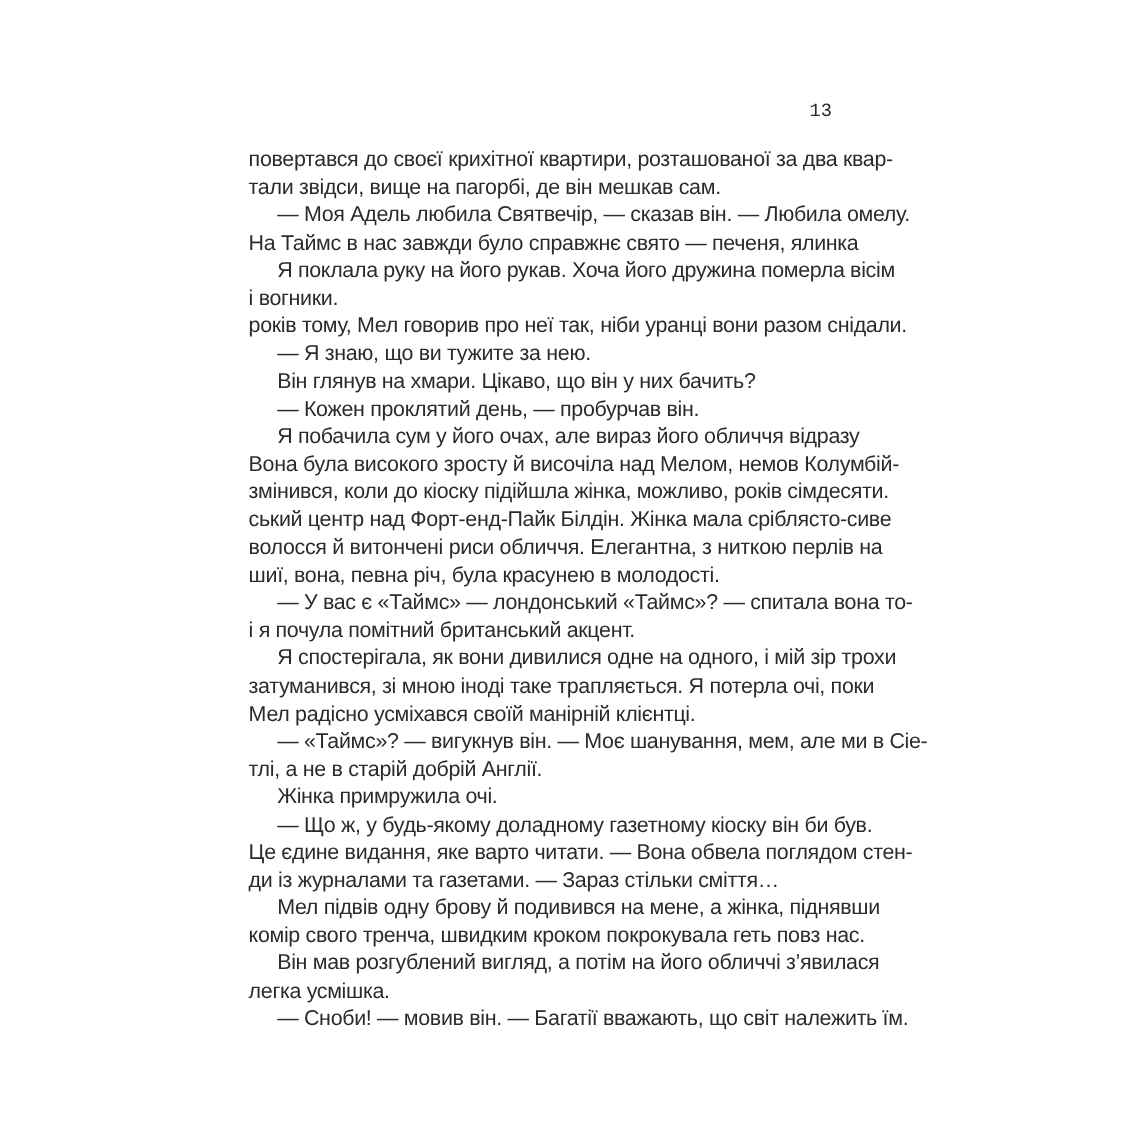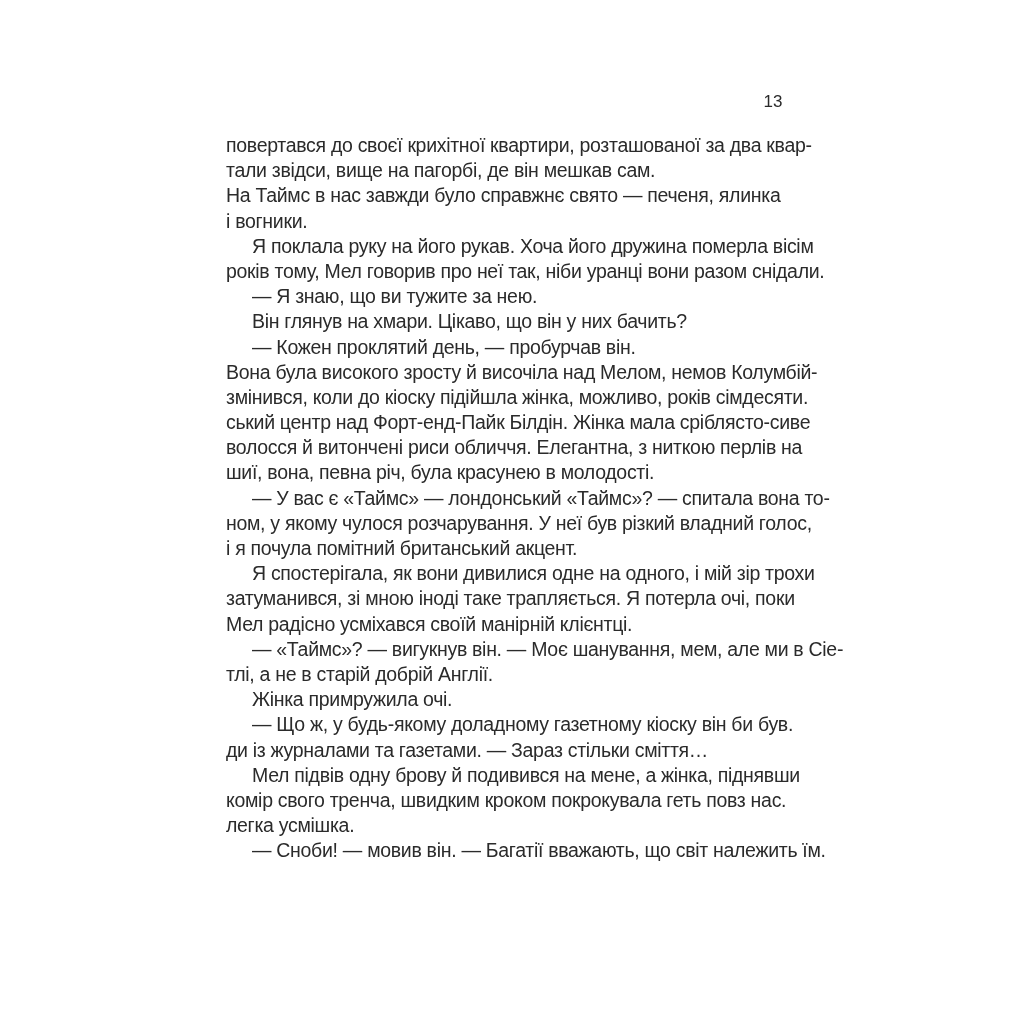--- a/index.html
+++ b/index.html
@@ -1,19 +1,19 @@
 <!DOCTYPE html>
 <html><head>
 <meta charset="utf-8">
 <style>
   html, body { margin: 0; padding: 0; background: #ffffff; }
   body { width: 1024px; height: 1024px; position: relative; overflow: hidden; }
   .page-number {
-    position: absolute; top: 92px; left: 760px; width: 26px; text-align: center;
-    font-family: Liberation Sans, sans-serif; font-size: 17px; color: #2a2a2a;
+    position: absolute; top: 92px; left: 736px; width: 26px; text-align: left;
+    font-family: Liberation Mono, monospace; font-size: 17px; color: #2a2a2a;
   }
   .text-block {
     position: absolute; top: 133px; left: 226px; width: 540px;
     font-family: "Liberation Sans", sans-serif; font-size: 19.5px;
     color: #2b2b2b; letter-spacing: -0.3px;
   }
   .line {
     height: 25.2px; line-height: 25.2px; white-space: nowrap;
     text-align: justify; text-align-last: justify;
   }
@@ -21,41 +21,44 @@
   .line.indent { padding-left: 26px; }
 </style>
 </head>
 <body>
 
 <div>
   <div class="page-number">13</div>
   <div class="text-block" id="text-block">
       <div class="line">повертався до своєї крихітної квартири, розташованої за два квар-</div>
       <div class="line last">тали звідси, вище на пагорбі, де він мешкав сам.</div>
+      <div class="line indent">— Моя Адель любила Святвечір, — сказав він. — Любила омелу.</div>
       <div class="line">На Таймс в нас завжди було справжнє свято — печеня, ялинка</div>
+      <div class="line indent">Я поклала руку на його рукав. Хоча його дружина померла вісім</div>
       <div class="line last">і вогники.</div>
-      <div class="line indent">Я поклала руку на його рукав. Хоча його дружина померла вісім</div>
       <div class="line last">років тому, Мел говорив про неї так, ніби уранці вони разом снідали.</div>
       <div class="line indent last">— Я знаю, що ви тужите за нею.</div>
       <div class="line indent last">Він глянув на хмари. Цікаво, що він у них бачить?</div>
       <div class="line indent last">— Кожен проклятий день, — пробурчав він.</div>
+      <div class="line indent">Я побачила сум у його очах, але вираз його обличчя відразу</div>
       <div class="line">Вона була високого зросту й височіла над Мелом, немов Колумбій-</div>
       <div class="line">змінився, коли до кіоску підійшла жінка, можливо, років сімдесяти.</div>
       <div class="line">ський центр над Форт-енд-Пайк Білдін. Жінка мала сріблясто-сиве</div>
       <div class="line">волосся й витончені риси обличчя. Елегантна, з ниткою перлів на</div>
       <div class="line last">шиї, вона, певна річ, була красунею в молодості.</div>
       <div class="line indent">— У вас є «Таймс» — лондонський «Таймс»? — спитала вона то-</div>
-      <div class="line">ном, у якому чулося розчарування. У неї був різкий владний голос,</div>
       <div class="line last">і я почула помітний британський акцент.</div>
       <div class="line indent">Я спостерігала, як вони дивилися одне на одного, і мій зір трохи</div>
       <div class="line">затуманився, зі мною іноді таке трапляється. Я потерла очі, поки</div>
       <div class="line last">Мел радісно усміхався своїй манірній клієнтці.</div>
       <div class="line indent">— «Таймс»? — вигукнув він. — Моє шанування, мем, але ми в Сіе-</div>
       <div class="line last">тлі, а не в старій добрій Англії.</div>
       <div class="line indent last">Жінка примружила очі.</div>
       <div class="line indent">— Що ж, у будь-якому доладному газетному кіоску він би був.</div>
+      <div class="line">Це єдине видання, яке варто читати. — Вона обвела поглядом стен-</div>
       <div class="line last">ди із журналами та газетами. — Зараз стільки сміття…</div>
       <div class="line indent">Мел підвів одну брову й подивився на мене, а жінка, піднявши</div>
       <div class="line last">комір свого тренча, швидким кроком покрокувала геть повз нас.</div>
+      <div class="line indent">Він мав розгублений вигляд, а потім на його обличчі з’явилася</div>
       <div class="line last">легка усмішка.</div>
       <div class="line indent last">— Сноби! — мовив він. — Багатії вважають, що світ належить їм.</div>
     </div>
 </div>
 
 </body></html>

